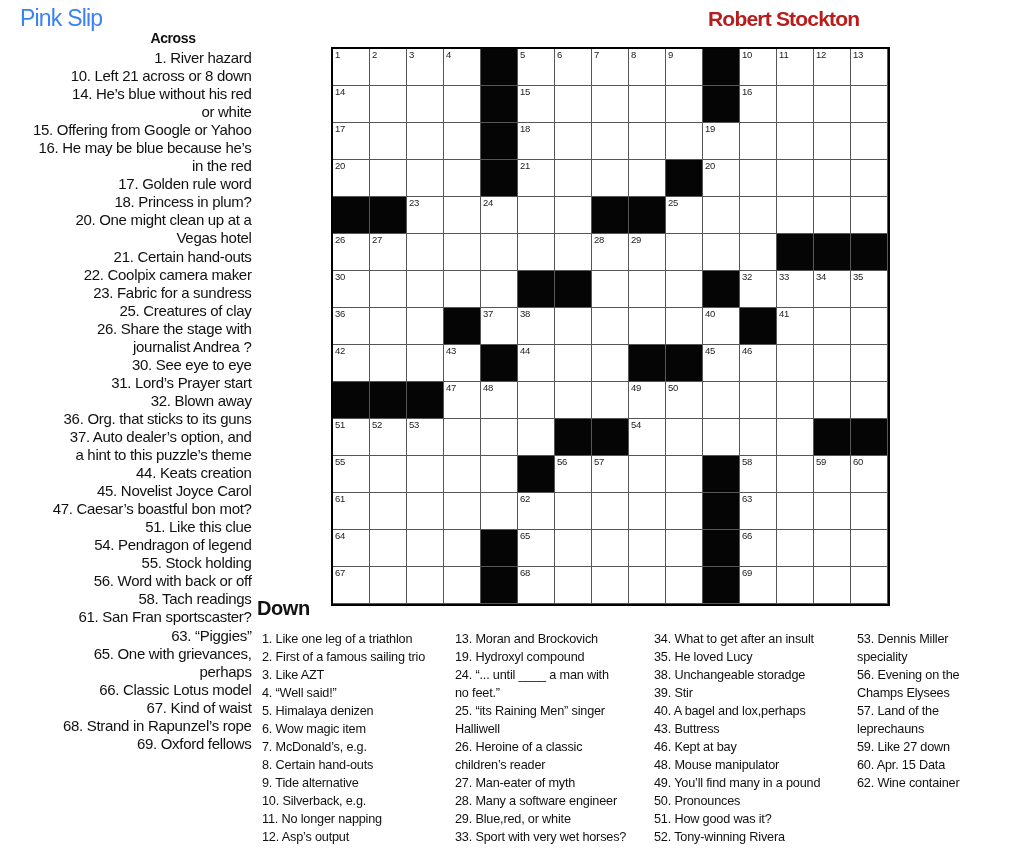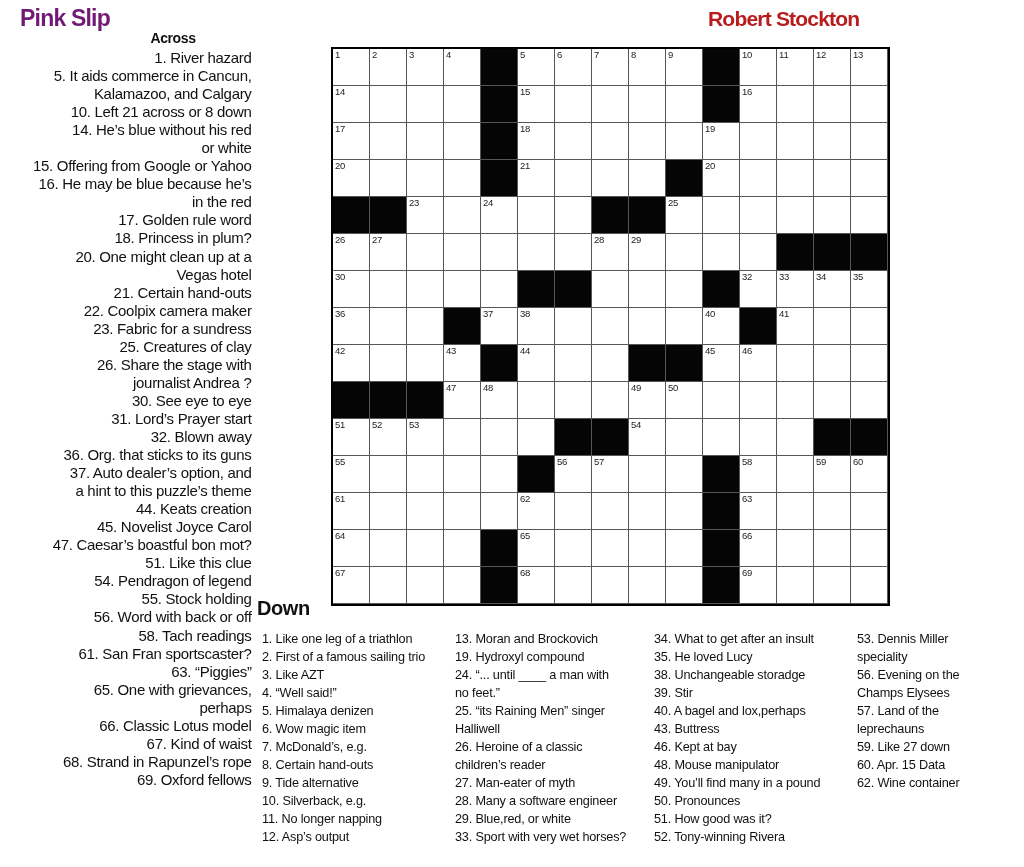--- a/index.html
+++ b/index.html
@@ -9,22 +9,22 @@
     font-family:"Liberation Sans", sans-serif;
     color:#111;
     position:relative;
     overflow:hidden;
   }
   .abs{position:absolute;}
 
   
   .title{
     left:20px;top:5px;
-    font-size:23px;font-weight:bold;letter-spacing:-0.8px;
-    color:#701a75;
+    font-size:23px;font-weight:normal;letter-spacing:-0.8px;
+    color:#3b82f6;
   }
   .author{
     left:708px;top:7px;
     font-size:21px;font-weight:bold;letter-spacing:-0.8px;
     color:#b91c1c;
   }
   .across-header{
     left:33px;top:30px;width:280px;text-align:center;
     font-size:14px;font-weight:bold;letter-spacing:-0.4px;
   }
@@ -77,24 +77,20 @@
 
 <div class="abs title">Pink Slip</div>
 <div class="abs author">Robert Stockton</div>
 
 <div class="abs across-header">Across</div>
 <div class="abs clue-list across-list" id="across-list">
     <div class="clue">
       <div class="clue-line">1. River hazard</div>
     </div>
     <div class="clue">
-      <div class="clue-line">5. It aids commerce in Cancun,</div>
-      <div class="clue-line">Kalamazoo, and Calgary</div>
-    </div>
-    <div class="clue">
       <div class="clue-line">10. Left 21 across or 8 down</div>
     </div>
     <div class="clue">
       <div class="clue-line">14. He’s blue without his red</div>
       <div class="clue-line">or white</div>
     </div>
     <div class="clue">
       <div class="clue-line">15. Offering from Google or Yahoo</div>
     </div>
     <div class="clue">

